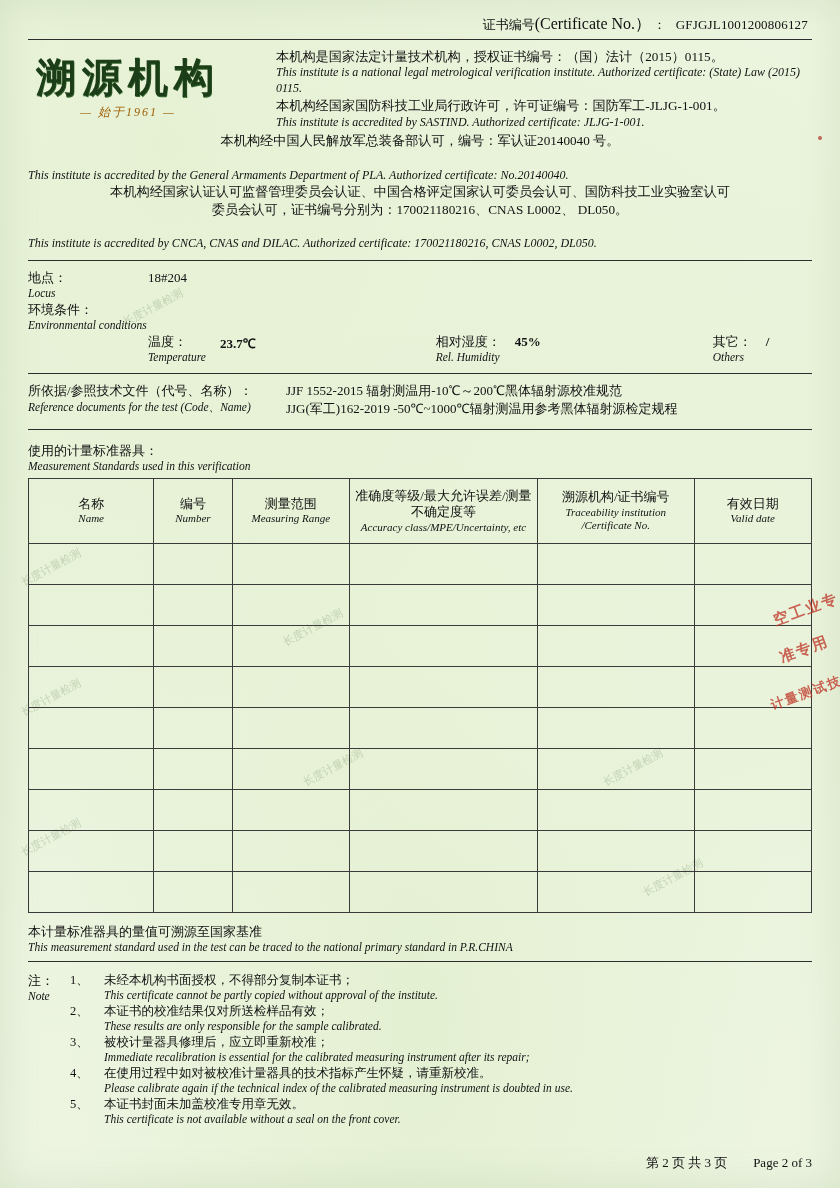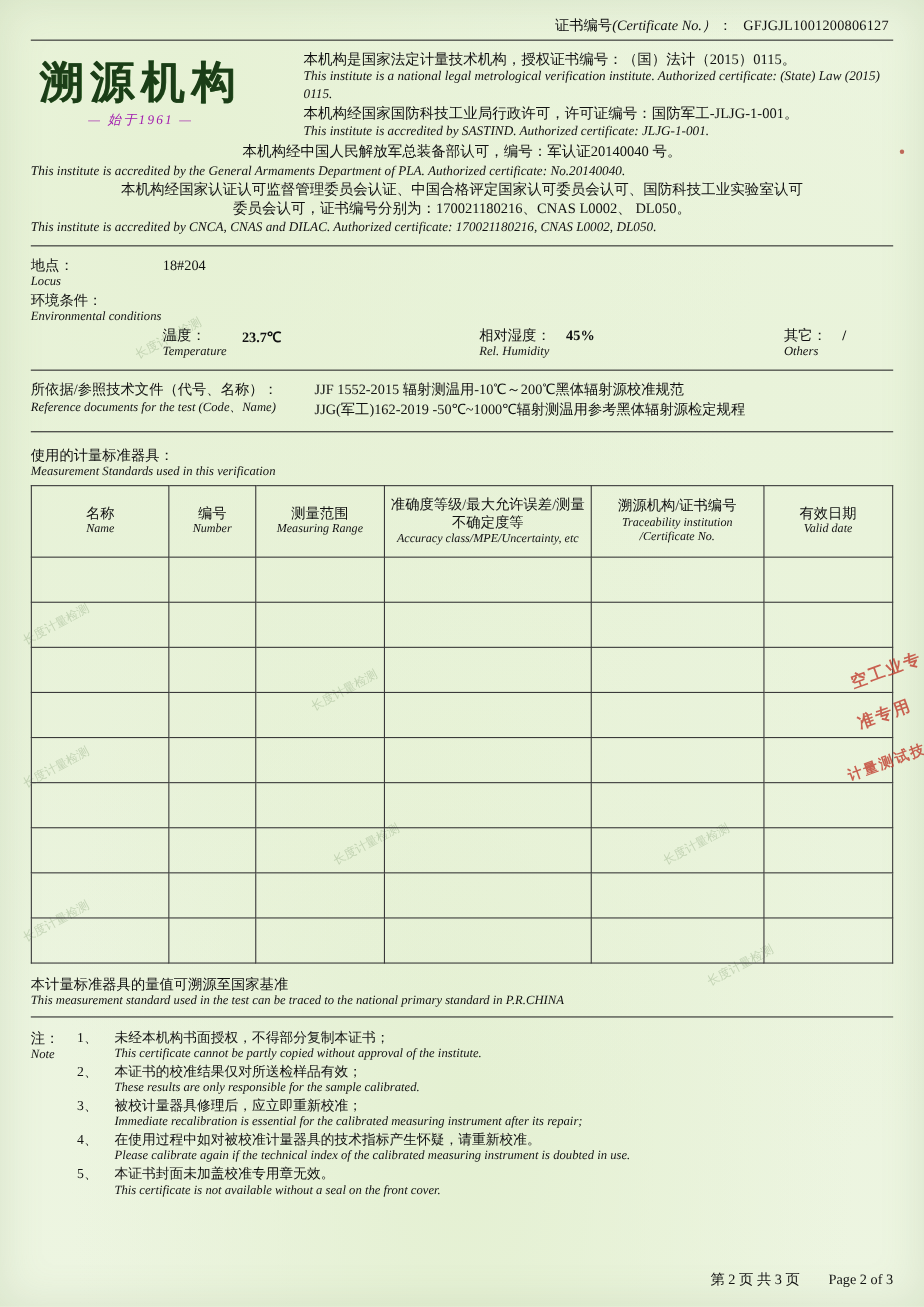--- a/index.html
+++ b/index.html
@@ -48,21 +48,21 @@
 
   
   .cert-no-row {
     display: flex;
     justify-content: flex-end;
     align-items: baseline;
     font-size: 12.5px;
     padding-right: 4px;
   }
   .cert-no-row .cn { font-size: 13px; }
-  .cert-no-row .en { font-style: italic; font-size: 13px; }
+  .cert-no-row .en { font-size: 16px; }
   .cert-no-row .val { margin-left: 8px; font-size: 13px; letter-spacing: 0.2px; }
 
   .hr-main {
     border: 0;
     border-top: 1.2px solid #2d2d2d;
     margin: 4px 0 0 0;
   }
 
   .top-block {
     display: flex;
@@ -79,42 +79,42 @@
     font-family: "Liberation Serif", serif;
     font-size: 40px;
     font-weight: bold;
     color: #1b3d17;
     letter-spacing: 6px;
     line-height: 1.1;
     text-shadow: 0.5px 0.5px 0 #3a6a32;
   }
   .logo-sub {
     font-size: 12px;
-    color: #a21caf;
+    color: #a16207;
     letter-spacing: 2px;
     margin-top: 4px;
     font-style: italic;
   }
   .head-text {
     flex: 1;
     font-size: 13px;
     line-height: 1.32;
     padding-left: 6px;
     margin-left: 42px;
   }
   .head-text .cn { font-size: 13.2px; }
   .head-text .en { font-style: italic; font-size: 12px; }
 
   .accredit {
     margin-top: 2px;
     font-size: 13px;
     line-height: 1.34;
   }
   .accredit .cn { font-size: 13.2px; text-align: center; }
-  .accredit .en { font-style: italic; font-size: 12px; }
+  .accredit .en { font-style: italic; font-size: 12px; margin-top: 17px; }
 
   .hr-thin {
     border: 0;
     border-top: 1px solid #2d2d2d;
     margin: 8px 0 0 0;
   }
 
   
   .kv-row { display: flex; align-items: flex-start; margin-top: 8px; }
   .kv-label { width: 120px; flex: 0 0 120px; }

